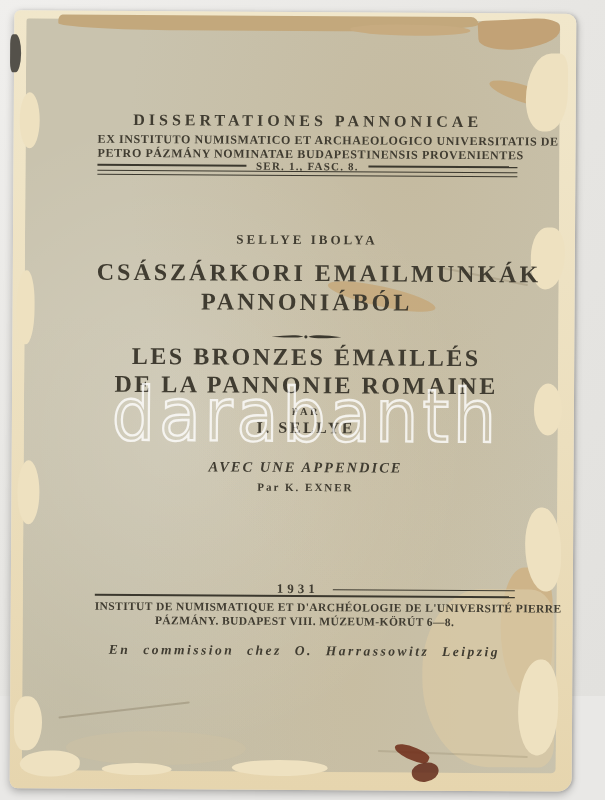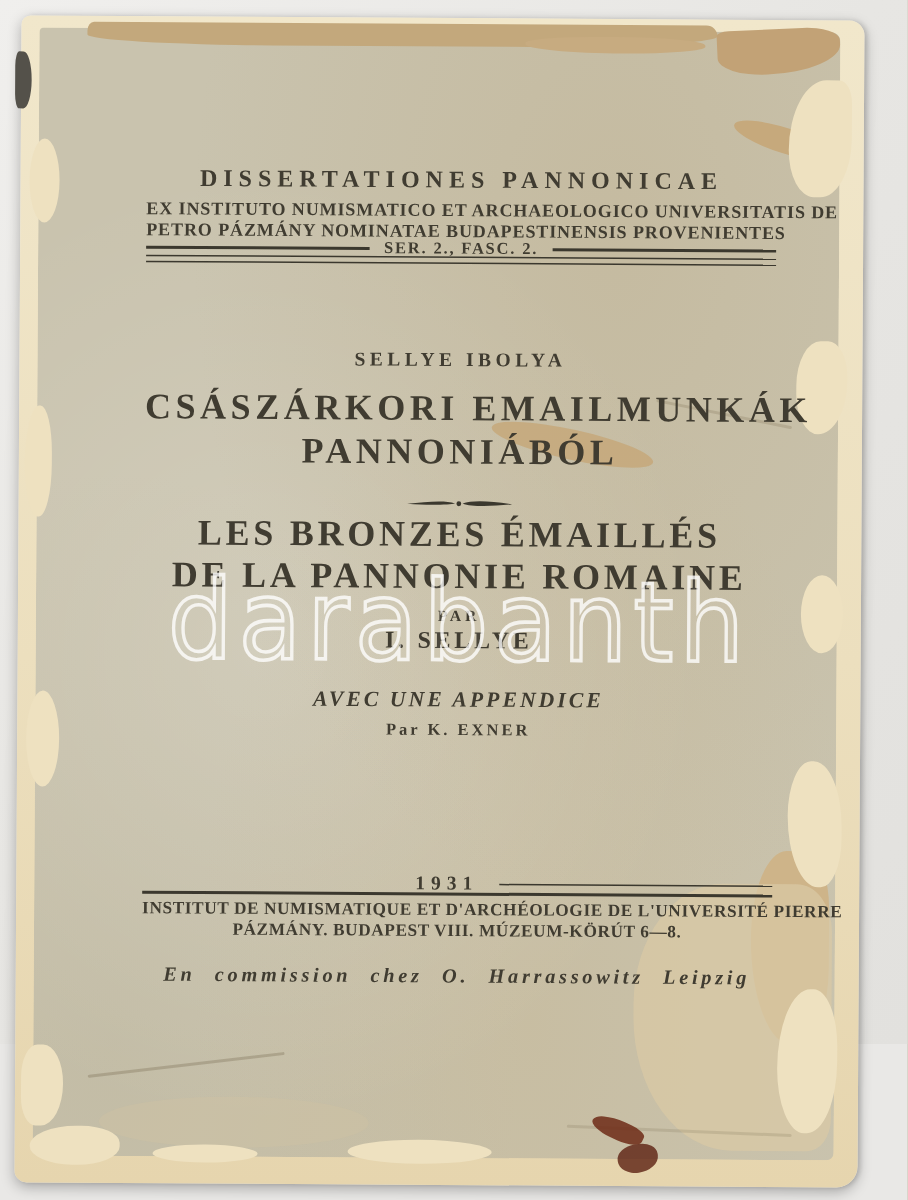--- a/index.html
+++ b/index.html
@@ -146,21 +146,21 @@
     <div class="stain stain1"></div>
     <div class="stain stain2"></div>
 
     <div class="content">
       <div class="line masthead-title">DISSERTATIONES PANNONICAE</div>
       <div class="line inst1">EX INSTITUTO NUMISMATICO ET ARCHAEOLOGICO UNIVERSITATIS DE</div>
       <div class="line inst2">PETRO PÁZMÁNY NOMINATAE BUDAPESTINENSIS PROVENIENTES</div>
 
       <div class="line ser-row">
         <span class="rule"></span>
-        <span>SER. 2., FASC. 2.</span>
+        <span>SER. 1., FASC. 8.</span>
         <span class="rule"></span>
       </div>
       <div class="line rule-full-1"></div>
 
       <div class="line author-hu">SELLYE IBOLYA</div>
       <div class="line title-hu1">CSÁSZÁRKORI EMAILMUNKÁK</div>
       <div class="line title-hu2">PANNONIÁBÓL</div>
 
       <div class="line ornament">
         <svg width="72" height="10" viewBox="0 0 72 10" aria-hidden="true">

